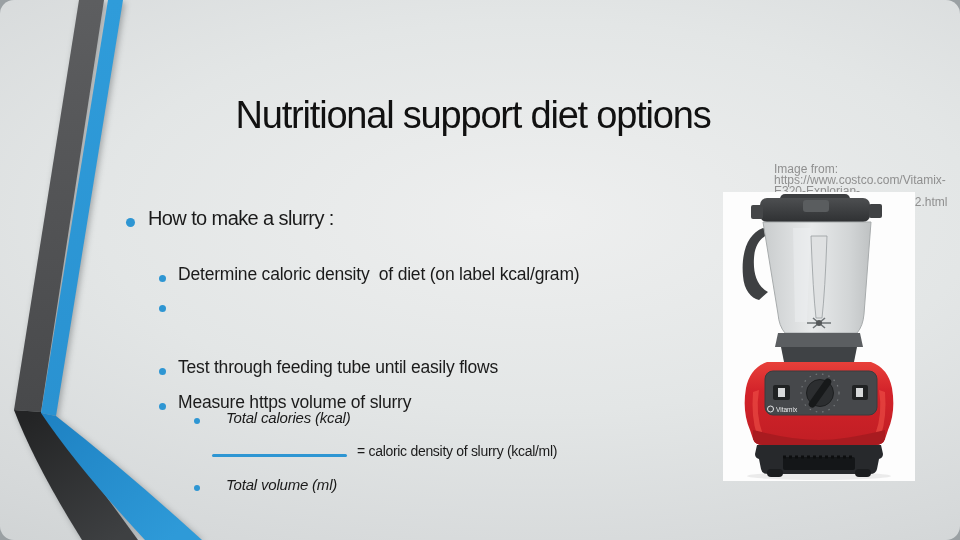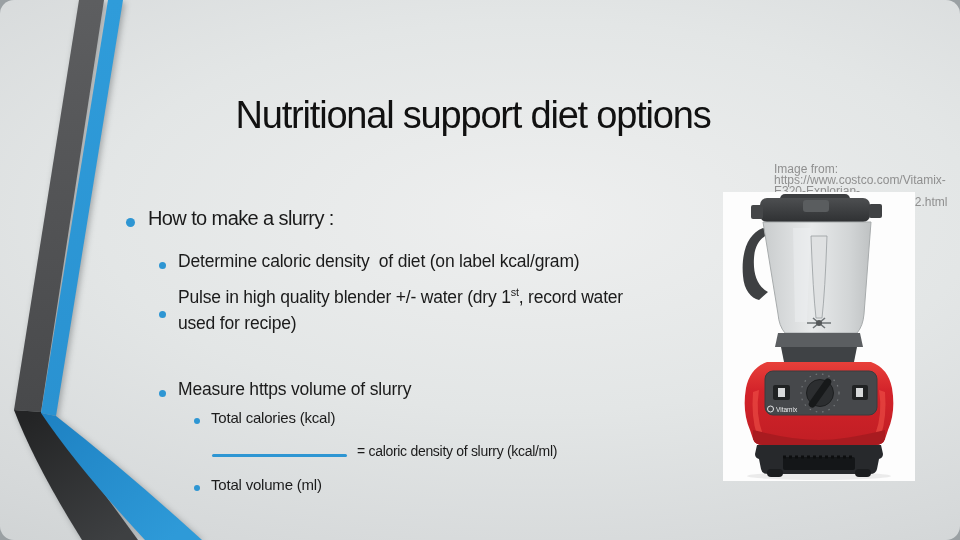--- a/index.html
+++ b/index.html
@@ -13,26 +13,26 @@
   .title{
     position:absolute;left:113px;top:94px;width:720px;margin:0;
     font-size:38px;font-weight:400;letter-spacing:-1.2px;color:#111;
     text-align:center;white-space:nowrap;
   }
   .row{position:absolute;display:flex;align-items:center;color:#1b1b1b;}
   .dot{border-radius:50%;background:#2e96d3;flex:none;}
   .l1{left:120px;top:207px;font-size:20px;letter-spacing:-0.6px;}
   .l1 .dot{width:9px;height:9px;margin:8px 0 0 6px;}
   .l1 .txt{margin-left:13px;}
-  .l2{left:120px;font-size:17.5px;letter-spacing:-0.2px;line-height:26px;width:540px;}
+  .l2{left:120px;font-size:17.5px;letter-spacing:-0.2px;line-height:26px;width:540px;margin-top:13px;}
   .l2 .dot{width:7px;height:7px;margin:8px 0 0 39px;}
   .l2 .txt{margin-left:12px;width:505px;}
   .l3{left:120px;font-size:15px;letter-spacing:-0.2px;}
   .l3 .dot{width:6px;height:6px;margin:6px 0 0 74px;}
-  .l3 .txt{margin-left:11px;}
+  .l3 .txt{margin-left:26px;font-style:italic;}
   .pre{white-space:pre-wrap;}
   sup{font-size:62%;line-height:0;}
   .fracline{position:absolute;left:212px;top:454px;width:135px;height:2.5px;background:#2e96d3;border-radius:2px;}
   .eq{position:absolute;left:357px;top:443px;font-size:14px;letter-spacing:-0.3px;color:#1b1b1b;}
   .caption{position:absolute;left:774px;top:164px;width:180px;font-size:12px;line-height:11px;color:#8f8f8f;}
   .photo{position:absolute;left:723px;top:192px;width:192px;height:289px;background:#fdfdfd;}
 </style>
 </head>
 <body>
 
@@ -70,23 +70,26 @@
     <span class="txt pre">How to make a slurry :</span>
   </div>
 
   <div class="row l2" style="top:248px">
     <span class="dot"></span>
     <span class="txt pre">Determine caloric density  of diet (on label kcal/gram)</span>
   </div>
 
   <div class="row l2" style="top:284px">
     <span class="dot"></span>
-    <span class="txt"><span class="pre">Pulse in high quality blender +/- water (dry 1</span><sup>st</sup><span class="pre">, record water used for recipe)</span></span>
   </div>
 
+  <div class="row l2" style="top:341px">
+    <span class="dot"></span>
+    <span class="txt pre">Test through feeding tube until easily flows</span>
+  </div>
 
   <div class="row l2" style="top:376px">
     <span class="dot"></span>
     <span class="txt pre">Measure https volume of slurry</span>
   </div>
 
   <div class="row l3" style="top:409px">
     <span class="dot"></span>
     <span class="txt pre">Total calories (kcal)</span>
   </div>

